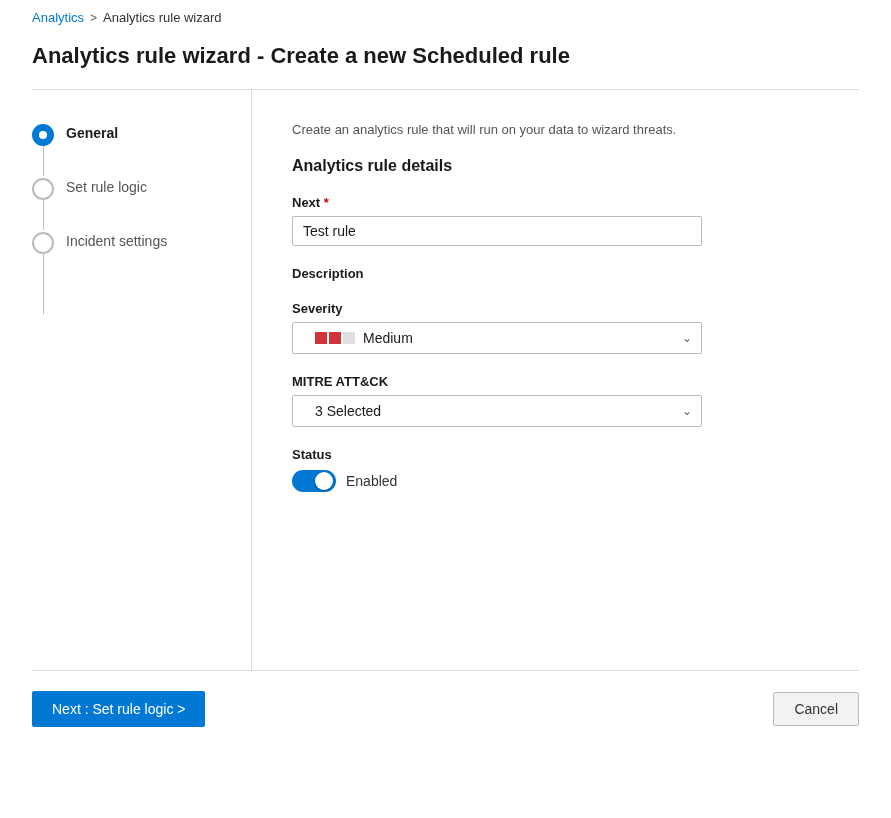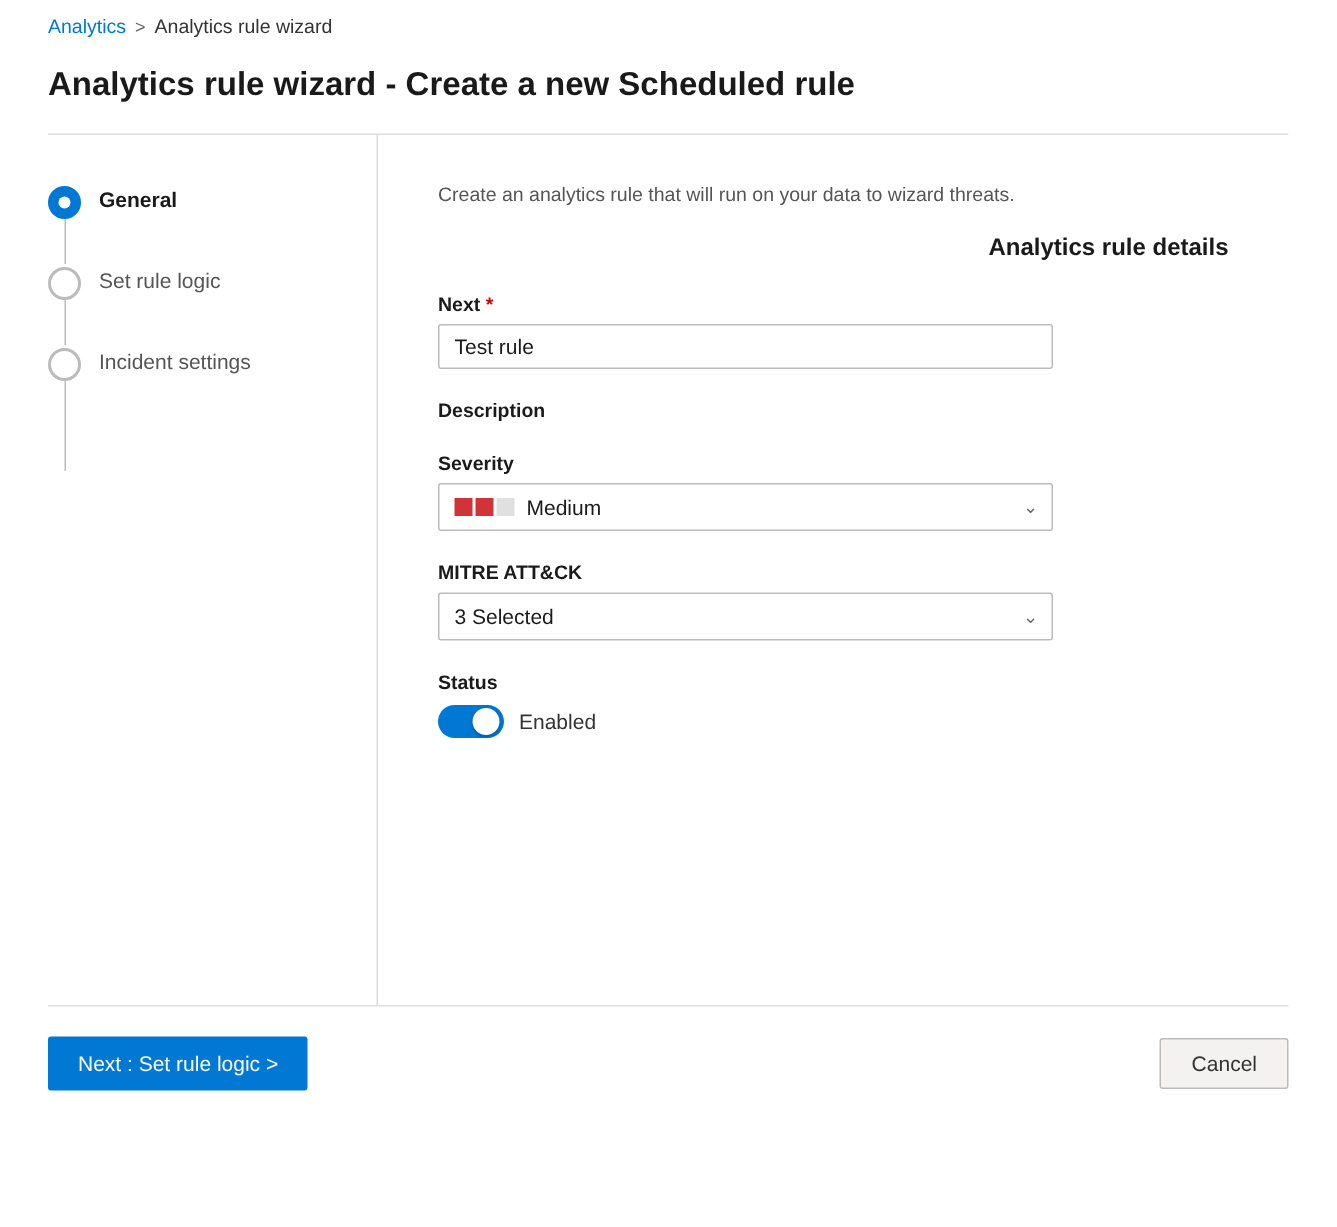--- a/index.html
+++ b/index.html
@@ -117,21 +117,20 @@
       font-size: 13px;
       color: #555;
       margin-bottom: 20px;
     }
 
     .form-section-title {
       font-size: 16px;
       font-weight: 600;
       color: #1a1a1a;
       margin-bottom: 20px;
-      text-align: right;
     }
 
     .form-group {
       margin-bottom: 20px;
     }
 
     .form-label {
       display: block;
       font-size: 13px;
       font-weight: 600;
@@ -169,21 +168,21 @@
     }
 
     .form-select-wrapper {
       position: relative;
       width: 100%;
       max-width: 410px;
     }
 
     .form-select-display {
       width: 100%;
-      padding: 7px 36px 7px 10px;
+      padding: 7px 36px 7px 22px;
       border: 1px solid #bbb;
       border-radius: 2px;
       font-size: 14px;
       color: #1a1a1a;
       background: #fff;
       cursor: pointer;
       display: flex;
       align-items: center;
       gap: 8px;
       user-select: none;

